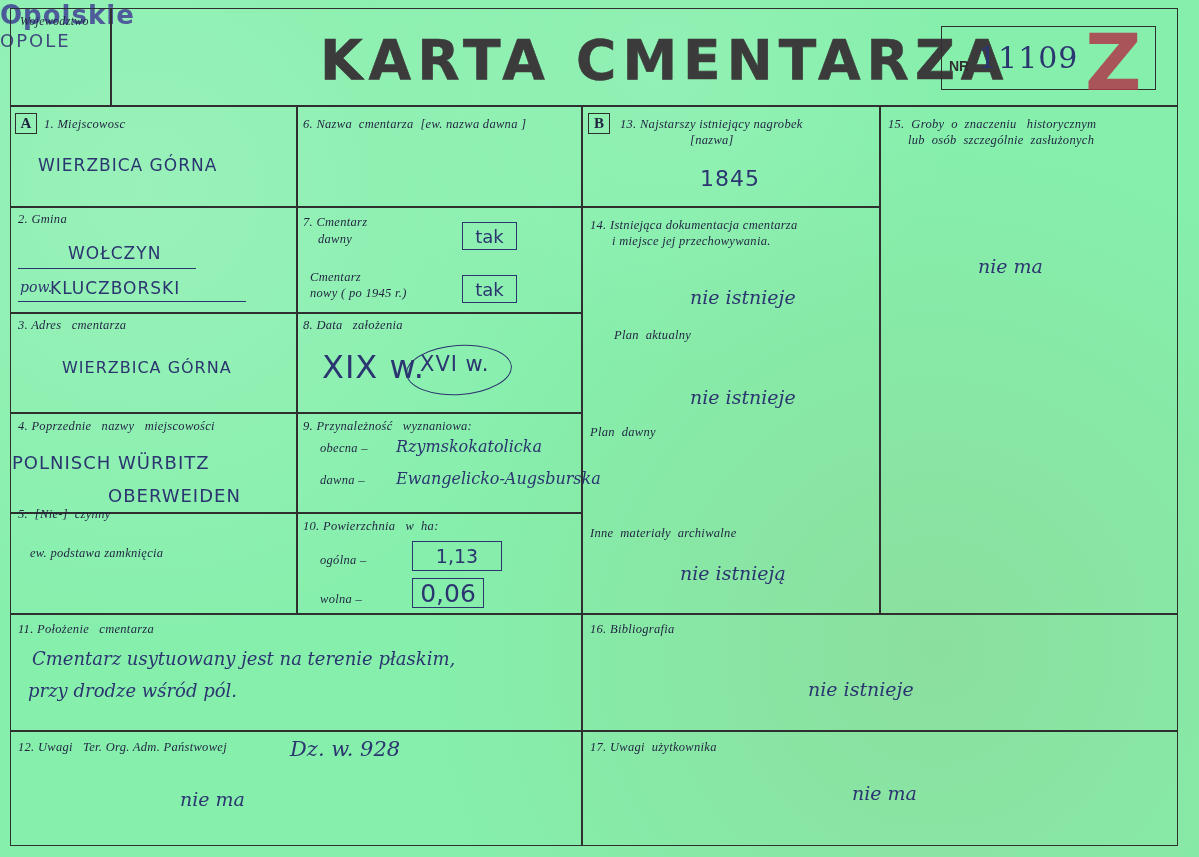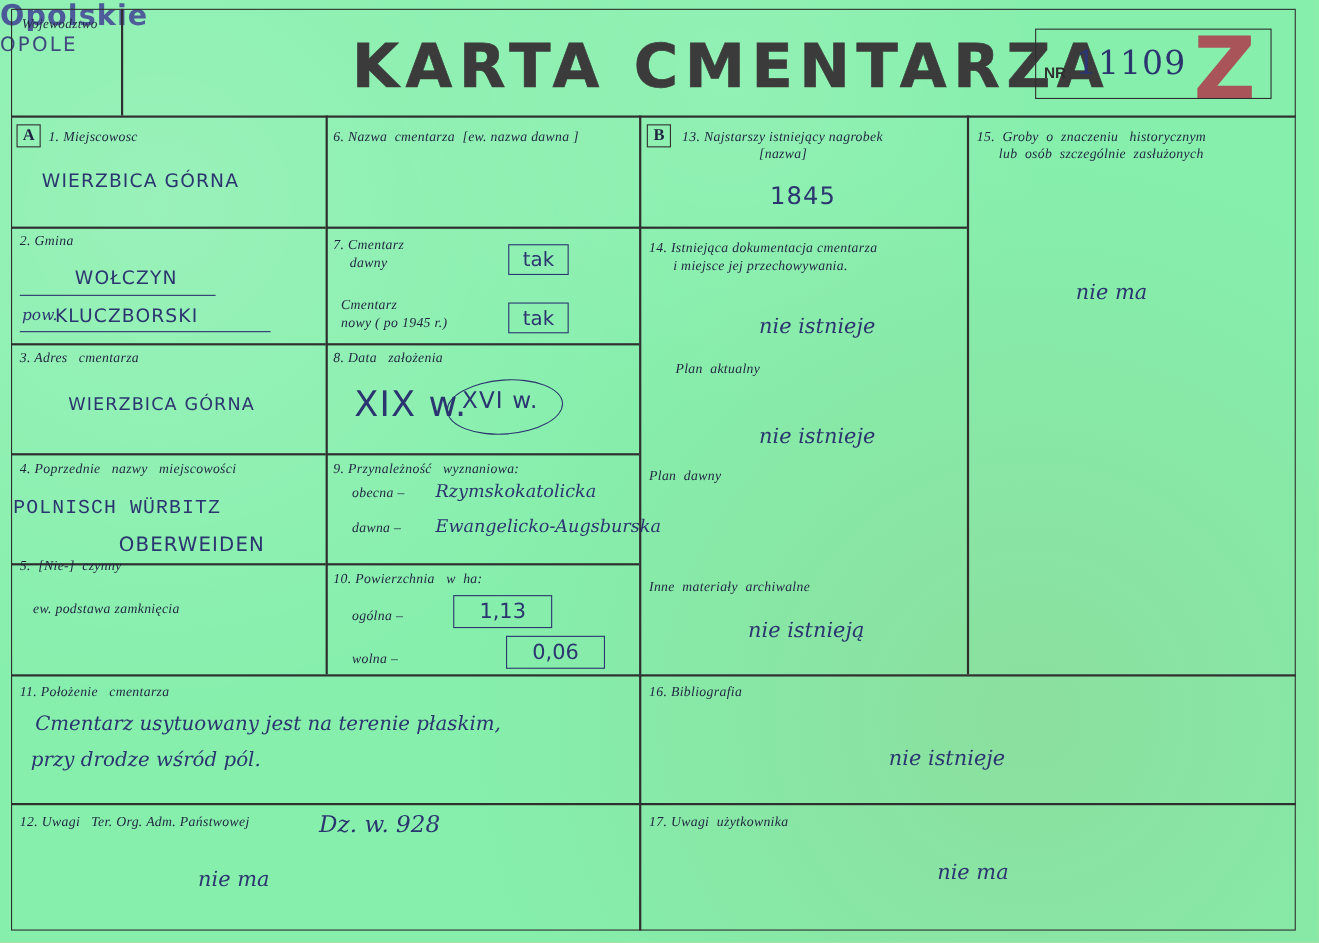--- a/index.html
+++ b/index.html
@@ -203,21 +203,21 @@
   <div class="hand" style="left:68px; top:243px; font-size:17px; letter-spacing:1px;">WOŁCZYN</div>
   <div class="hand-cursive" style="left:20px; top:279px; font-size:14px;">pow.</div>
   <div class="hand" style="left:50px; top:278px; font-size:17px; letter-spacing:1px;">KLUCZBORSKI</div>
   <div class="line h" style="left:18px; top:268px; width:178px; height:1px; background:#2b3570;"></div>
   <div class="line h" style="left:18px; top:301px; width:228px; height:1px; background:#2b3570;"></div>
 
   <div class="lbl" style="left:18px; top:318px;">3. Adres   cmentarza</div>
   <div class="hand" style="left:62px; top:358px; font-size:16px; letter-spacing:1px;">WIERZBICA GÓRNA</div>
 
   <div class="lbl" style="left:18px; top:419px;">4. Poprzednie   nazwy   miejscowości</div>
-  <div class="hand" style="left:12px; top:452px; font-size:18px; letter-spacing:1px;font-family:Liberation Mono, monospace;">POLNISCH WÜRBITZ</div>
+  <div class="hand" style="left:12px; top:452px; font-size:18px; letter-spacing:1px;">POLNISCH WÜRBITZ</div>
   <div class="hand" style="left:108px; top:485px; font-size:18px; letter-spacing:1px;">OBERWEIDEN</div>
 
   <div class="lbl" style="left:18px; top:507px;font-style:italic;">5.  [Nie-]  czynny</div>
   <div class="lbl" style="left:30px; top:546px;">ew. podstawa zamknięcia</div>
 
   <div class="lbl" style="left:303px; top:117px;">6. Nazwa  cmentarza  [ew. nazwa dawna ]</div>
 
   <div class="lbl" style="left:303px; top:215px;">7. Cmentarz</div>
   <div class="lbl" style="left:318px; top:232px;">dawny</div>
   <div class="boxed" style="left:462px; top:222px; width:55px; height:28px; font-size:18px;">tak</div>
@@ -233,21 +233,21 @@
   <div class="lbl" style="left:303px; top:419px;">9. Przynależność   wyznaniowa:</div>
   <div class="lbl" style="left:320px; top:441px;">obecna –</div>
   <div class="hand-cursive" style="left:396px; top:437px; font-size:16px;">Rzymskokatolicka</div>
   <div class="lbl" style="left:320px; top:473px;">dawna –</div>
   <div class="hand-cursive" style="left:396px; top:469px; font-size:16px;">Ewangelicko-Augsburska</div>
 
   <div class="lbl" style="left:303px; top:519px;">10. Powierzchnia   w  ha:</div>
   <div class="lbl" style="left:320px; top:553px;">ogólna –</div>
   <div class="boxed" style="left:412px; top:541px; width:90px; height:30px; font-size:19px;">1,13</div>
   <div class="lbl" style="left:320px; top:592px;">wolna –</div>
-  <div class="boxed" style="left:412px; top:578px; width:90px; height:30px; font-size:19px;margin-left:48px;">0,06</div>
+  <div class="boxed" style="left:412px; top:578px; width:72px; height:30px; font-size:25px;">0,06</div>
 
   <div class="lbl" style="left:620px; top:117px;">13. Najstarszy istniejący nagrobek</div>
   <div class="lbl" style="left:690px; top:133px;">[nazwa]</div>
   <div class="hand" style="left:700px; top:166px; font-size:22px; letter-spacing:1px;">1845</div>
 
   <div class="lbl" style="left:590px; top:218px;">14. Istniejąca dokumentacja cmentarza</div>
   <div class="lbl" style="left:612px; top:234px;">i miejsce jej przechowywania.</div>
   <div class="hand-cursive" style="left:690px; top:286px; font-size:19px;">nie istnieje</div>
   <div class="lbl" style="left:590px; top:328px;margin-left:24px;">Plan  aktualny</div>
   <div class="hand-cursive" style="left:690px; top:386px; font-size:19px;">nie istnieje</div>

